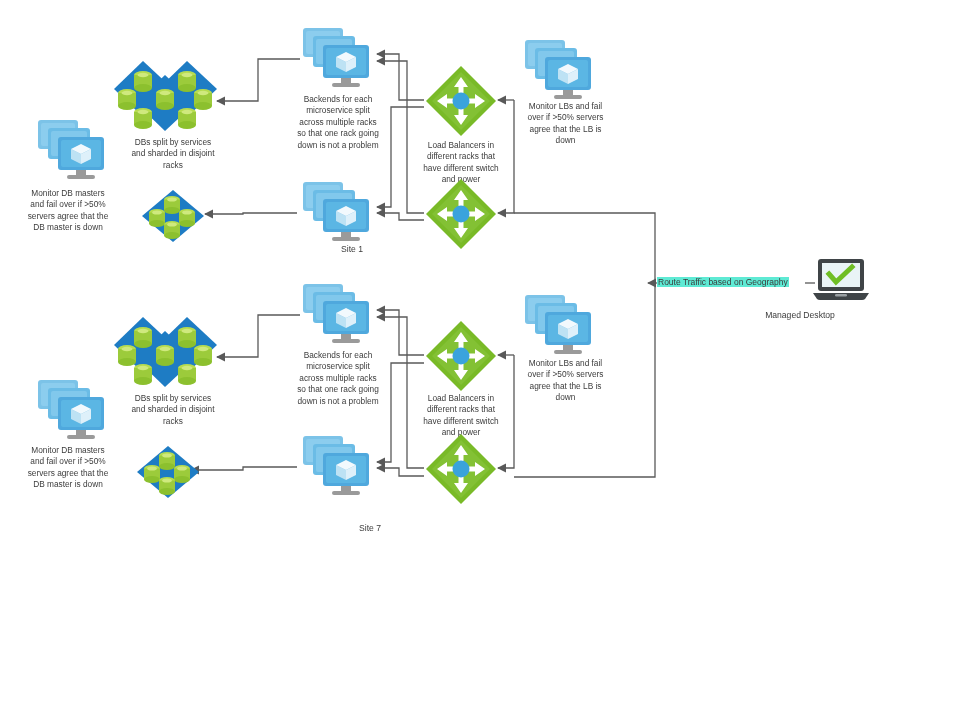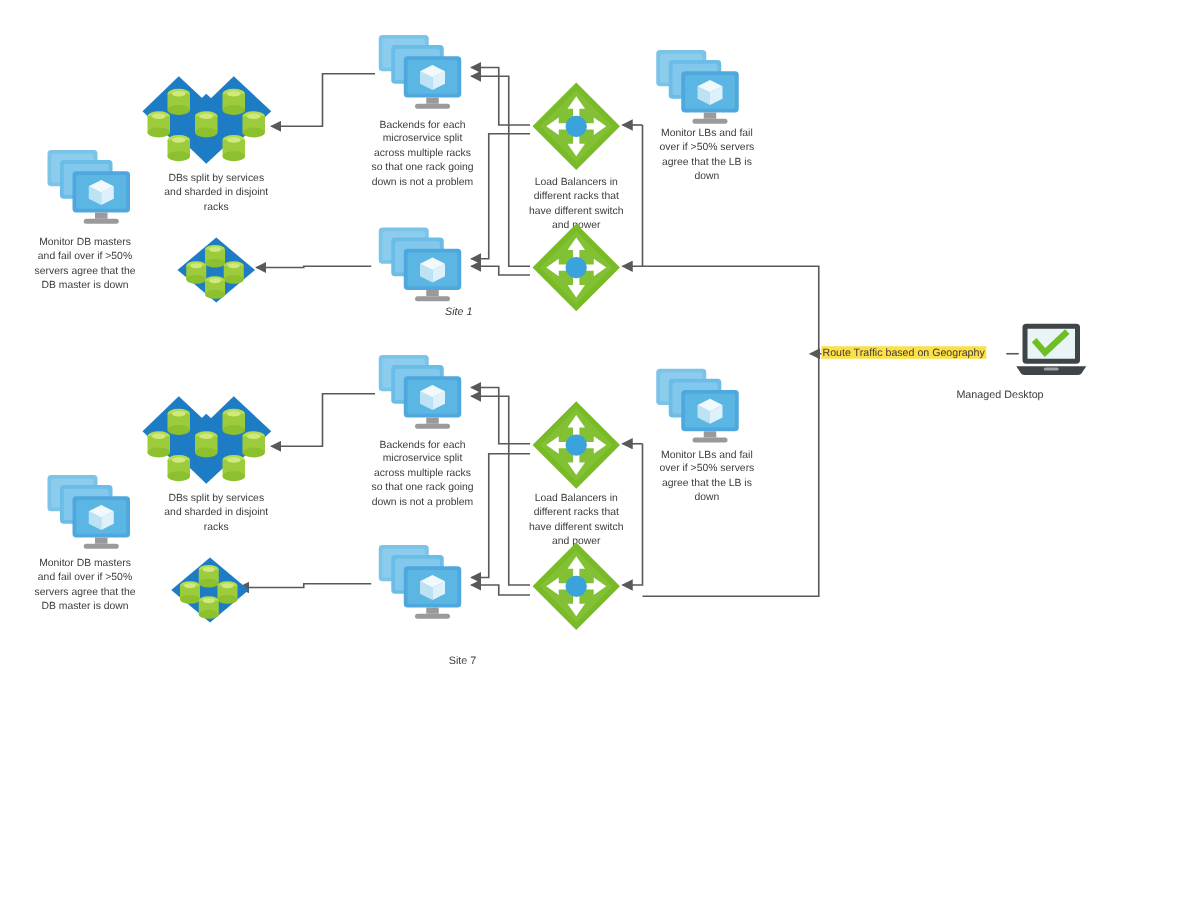--- a/index.html
+++ b/index.html
@@ -30,21 +30,21 @@
     font-size: 8.6px;
     color: #3c3c3c;
     font-family: "Liberation Sans", sans-serif;
   }
   .edge-label {
     position: absolute;
     font-size: 8.5px;
     color: #3c3c3c;
     white-space: nowrap;
     font-family: "Liberation Sans", sans-serif;
-    background: #fde047;
+    background: #5eead4;
     padding: 0 1px;
   }
   svg { display: block; overflow: visible; }
   #wires { position: absolute; left: 0; top: 0; }
 </style>
 </head>
 <body>
 
 <div id="canvas">
 
@@ -236,21 +236,21 @@
       <rect x="22" y="19" width="46" height="33" rx="3" fill="#4fa8dd"></rect>
       <rect x="25" y="22" width="40" height="27" rx="2" fill="#5bb6e4"></rect>
       <rect x="40" y="52" width="10" height="5" fill="#9a9a9a"></rect>
       <rect x="31" y="57" width="28" height="4" rx="2" fill="#9a9a9a"></rect>
       <polygon points="45,26 55,31 45,36 35,31" fill="#ffffff" opacity="0.92"></polygon>
       <polygon points="35,31 45,36 45,46 35,41" fill="#ffffff" opacity="0.6"></polygon>
       <polygon points="45,36 55,31 55,41 45,46" fill="#ffffff" opacity="0.8"></polygon>
     </svg>
   </div>
 
-  <div class="site-label" style="left:327px; top:244px; width:80px;font-style:italic;">Site 1</div>
+  <div class="site-label" style="left:312px; top:244px; width:80px;">Site 1</div>
 
   <div class="node" style="left:424px; top:64px;">
     <svg width="74" height="74" viewBox="0 0 74 74">
       <polygon points="37,2 72,37 37,72 2,37" fill="#79ba27"></polygon>
       <polygon points="37,8 66,37 37,66 8,37" fill="#8cc63f" opacity="0.55"></polygon>
       <g fill="#ffffff">
         <path d="M37 13 L44 23 L39.5 23 L39.5 32 L34.5 32 L34.5 23 L30 23 Z"></path>
         <path d="M37 61 L30 51 L34.5 51 L34.5 42 L39.5 42 L39.5 51 L44 51 Z"></path>
         <path d="M13 37 L23 30 L23 34.5 L32 34.5 L32 39.5 L23 39.5 L23 44 Z"></path>
         <path d="M61 37 L51 44 L51 39.5 L42 39.5 L42 34.5 L51 34.5 L51 30 Z"></path>

